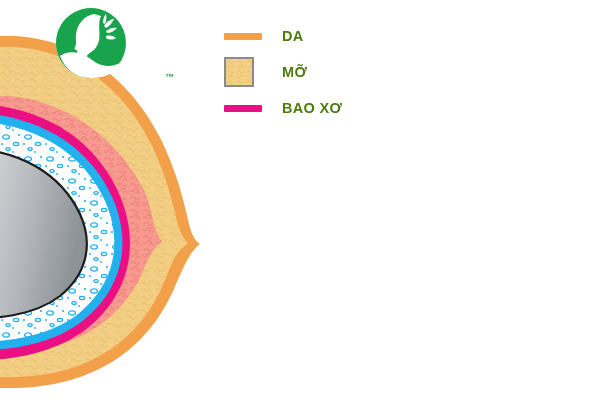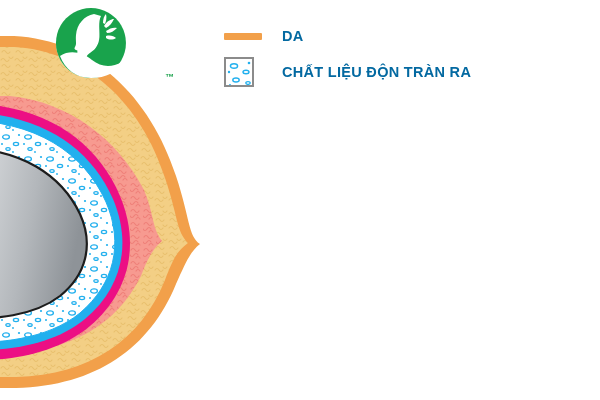--- a/index.html
+++ b/index.html
@@ -98,21 +98,21 @@
   }
   .swatch-box svg {
     position: absolute;
     left: 0;
     top: 0;
   }
   .legend-label {
     font-family: "Liberation Sans", sans-serif;
     font-size: 14.5px;
     font-weight: bold;
-    color: #0369a1;
+    color: #4d7c0f;
     letter-spacing: 0.3px;
     white-space: nowrap;
     padding-left: 2px;
   }
 </style>
 </head>
 <body>
 
 <div id="page">
 
@@ -217,38 +217,42 @@
 
   <div id="legend">
 
     <div class="legend-row">
       <div class="swatch-cell">
         <div class="swatch-bar" style="background:#f2a04a;"></div>
       </div>
       <div class="legend-label">DA</div>
     </div>
 
-
-
-
-
     <div class="legend-row">
       <div class="swatch-cell">
         <div class="swatch-box">
           <svg width="30" height="30">
-            <rect width="30" height="30" fill="#ffffff"></rect>
-            <ellipse cx="8" cy="7" rx="3.6" ry="2.2" fill="none" stroke="#22b0ee" stroke-width="1.4"></ellipse>
-            <ellipse cx="20" cy="13" rx="3.0" ry="1.8" fill="none" stroke="#22b0ee" stroke-width="1.4"></ellipse>
-            <ellipse cx="10" cy="21" rx="3.2" ry="2.0" fill="none" stroke="#22b0ee" stroke-width="1.4"></ellipse>
-            <ellipse cx="22" cy="24" rx="2.2" ry="1.4" fill="none" stroke="#22b0ee" stroke-width="1.3"></ellipse>
-            <circle cx="23" cy="4" r="1.3" fill="#22b0ee"></circle>
-            <circle cx="3" cy="13" r="1.2" fill="#22b0ee"></circle>
-            <circle cx="15" cy="28" r="1.1" fill="#22b0ee"></circle>
-            <circle cx="4" cy="26" r="1.0" fill="#22b0ee"></circle>
+              <rect width="30" height="30" fill="url(#fatTexL)"></rect>
+            <defs>
+              <pattern id="fatTexL" width="10" height="10" patternUnits="userSpaceOnUse">
+                <rect width="10" height="10" fill="#f4d085"></rect>
+                <path d="M1 3 q1.6 -2.4 3.2 0 q1.6 2.4 3.2 0 M1 7.5 q1.6 2.4 3.2 0 q1.6 -2.4 3.2 0" fill="none" stroke="#e9bd67" stroke-width="1" stroke-linecap="round"></path>
+              </pattern>
+            </defs>
           </svg>
         </div>
       </div>
-      <div class="legend-label">CHẤT LIỆU ĐỘN TRÀN RA</div>
-    </div>
+      <div class="legend-label">MỠ</div>
+    </div>
+
+
+    <div class="legend-row">
+      <div class="swatch-cell">
+        <div class="swatch-bar" style="background:#ec0f84;"></div>
+      </div>
+      <div class="legend-label">BAO XƠ</div>
+    </div>
+
+
 
 
   </div>
 </div>
 
 </body></html>

